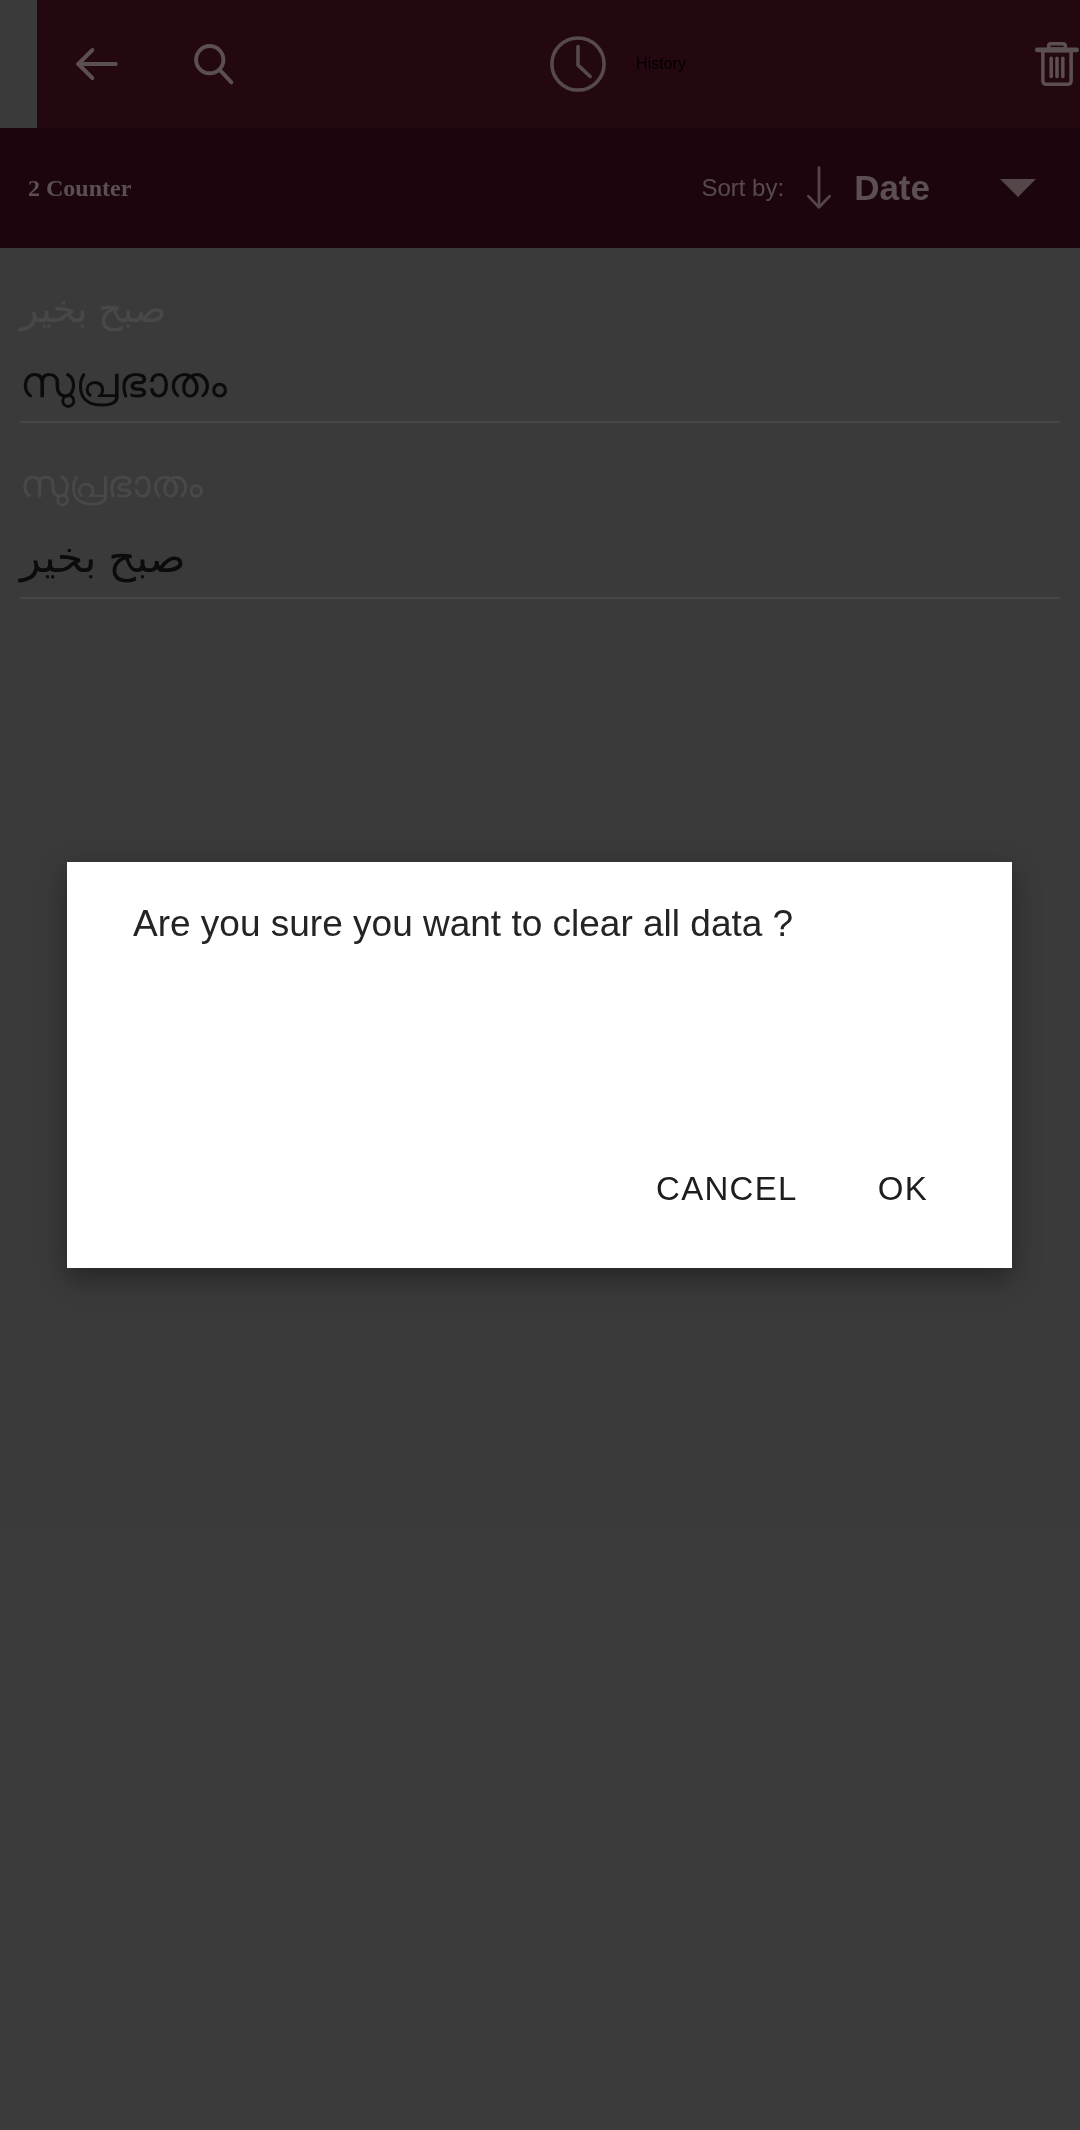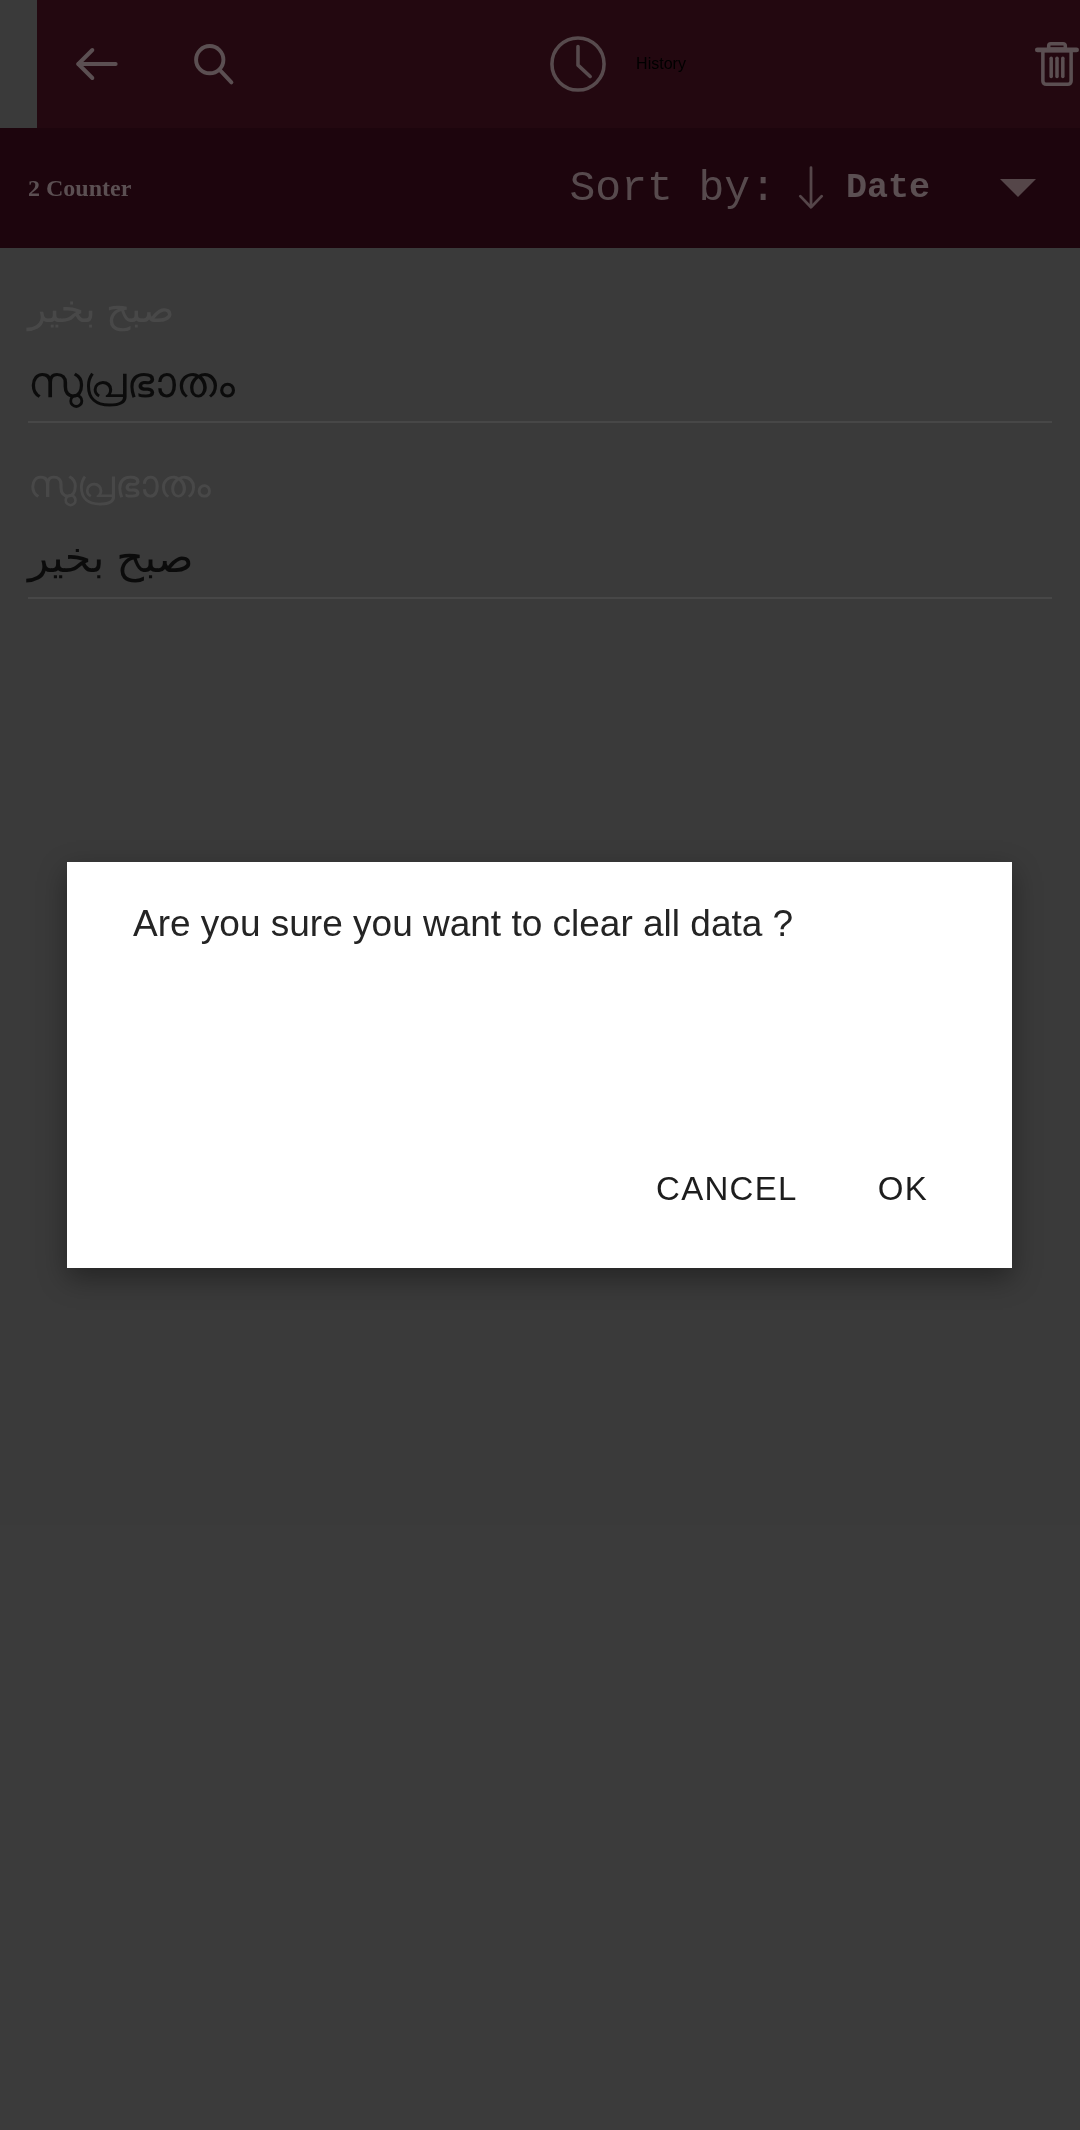--- a/index.html
+++ b/index.html
@@ -75,35 +75,35 @@
     color: #9d888d;
     white-space: nowrap;
   }
   #sort-controls {
     margin-left: auto;
     display: flex;
     align-items: center;
     gap: 0;
   }
   #sort-by-label {
-    font-family: Liberation Mono, monospace;
-    font-size: 43px;
+    font-family: Liberation Sans, sans-serif;
+    font-size: 24px;
     color: #968086;
     white-space: nowrap;
     text-align: center;
   }
   #sort-dir-icon {
     width: 70px;
     height: 60px;
     display: flex;
     align-items: center;
     justify-content: center;
   }
   #sort-field-label {
-    font-family: Liberation Mono, monospace;
+    font-family: Liberation Sans, sans-serif;
     font-weight: bold;
     font-size: 35px;
     color: #9d888d;
     white-space: nowrap;
     margin-right: 62px;
   }
   #sort-dropdown-caret {
     width: 52px;
     height: 52px;
     display: flex;
@@ -118,21 +118,21 @@
     border-top: 18px solid #93797f;
   }
 
   
   #history-list {
     position: absolute;
     top: 248px; left: 0;
     width: 1080px;
     bottom: 10px;
     box-sizing: border-box;
-    padding: 0 28px;
+    padding: 0 20px;
   }
   .history-row {
     box-sizing: border-box;
     padding: 38px 0 12px 0;
     border-bottom: 2px solid #7a7a7a;
   }
   .src-text {
     font-size: 38px;
     line-height: 1.25;
     color: #7d7d7d;

